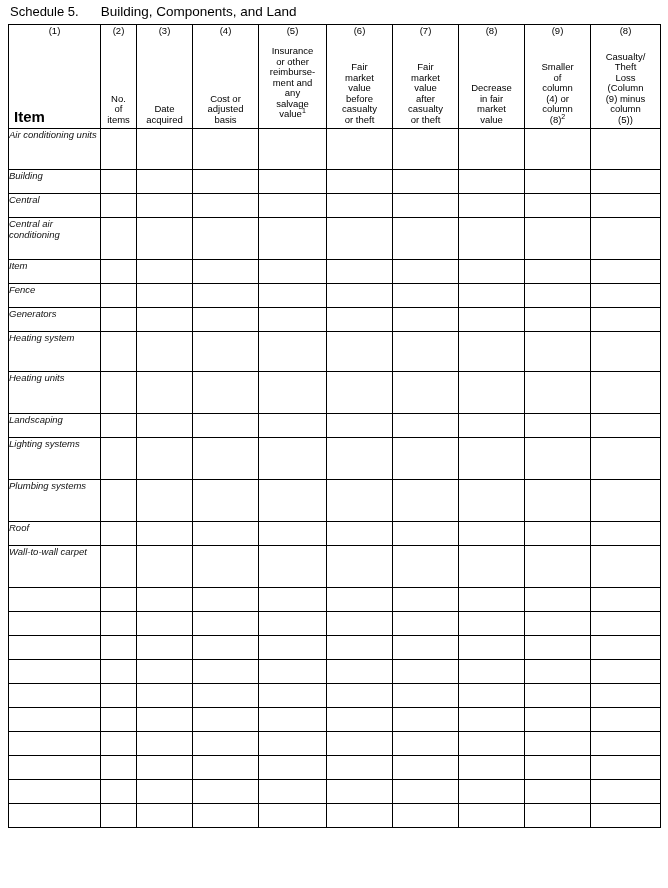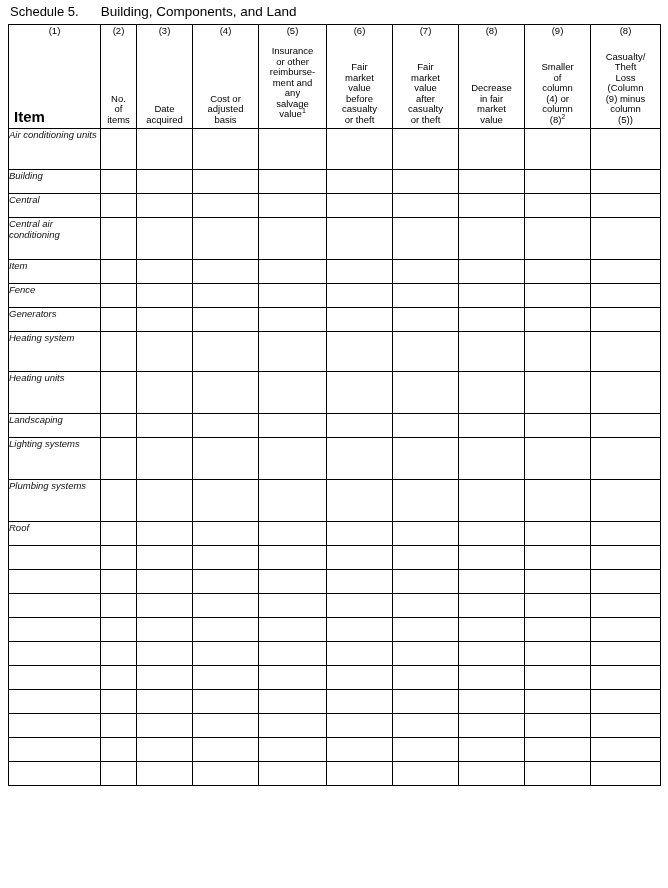--- a/index.html
+++ b/index.html
@@ -328,20 +328,32 @@
           <td></td>
           <td></td>
           <td></td>
           <td></td>
           <td></td>
           <td></td>
           <td></td>
           <td></td>
           <td></td>
         </tr>
+      <tr class="r2">
+          <td class="row-item" style="height:41px">Wall-to-wall carpet</td>
+          <td></td>
+          <td></td>
+          <td></td>
+          <td></td>
+          <td></td>
+          <td></td>
+          <td></td>
+          <td></td>
+          <td></td>
+        </tr>
       <tr class="r1">
           <td class="row-item" style="height:23px"></td>
           <td></td>
           <td></td>
           <td></td>
           <td></td>
           <td></td>
           <td></td>
           <td></td>
           <td></td>

